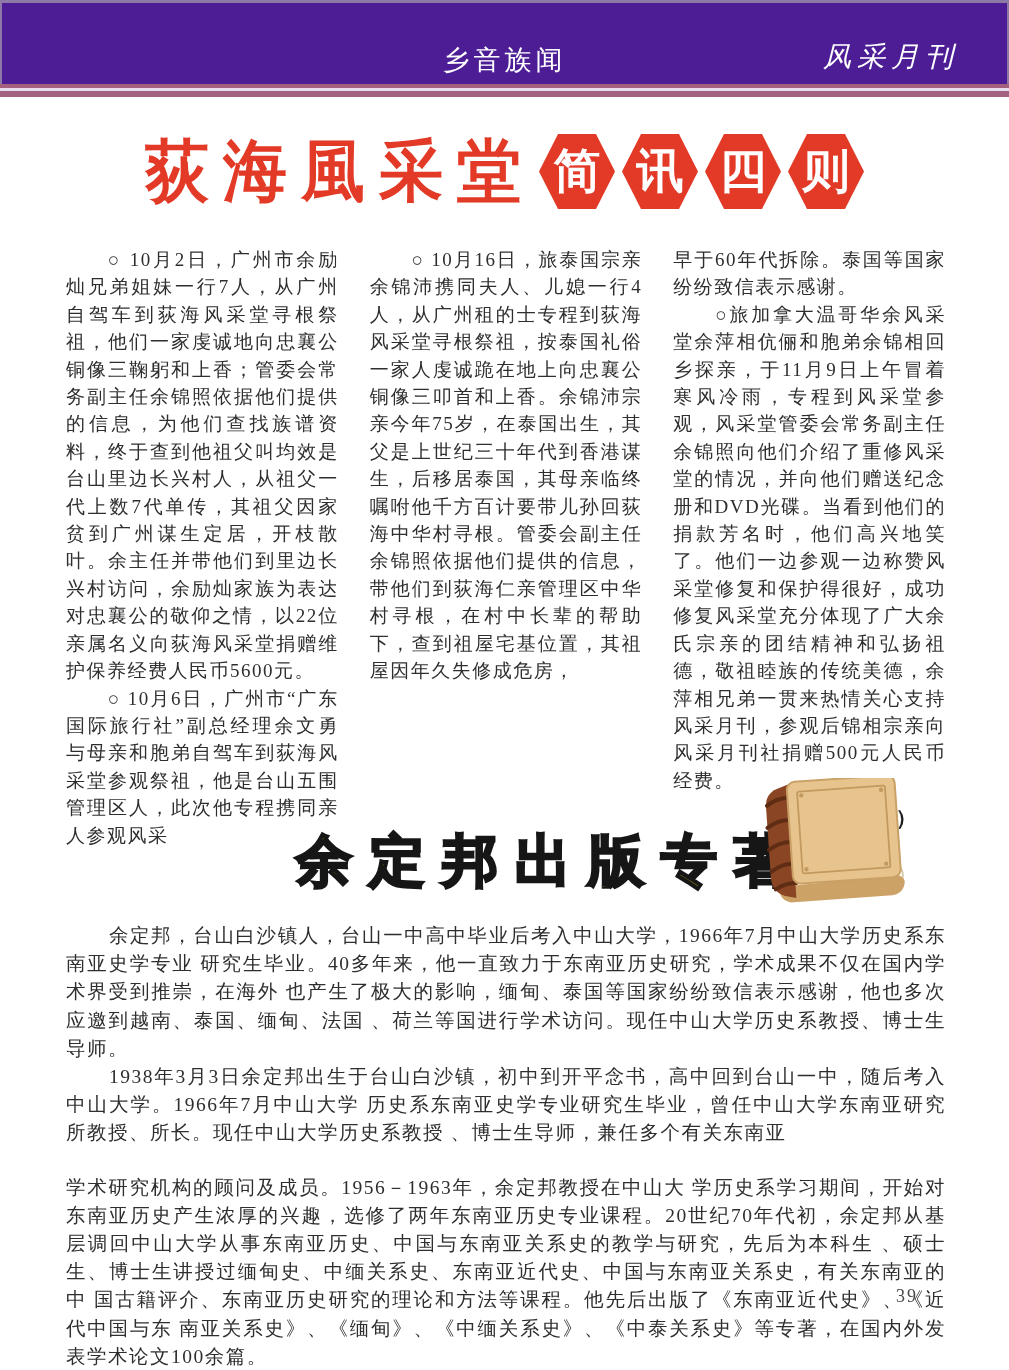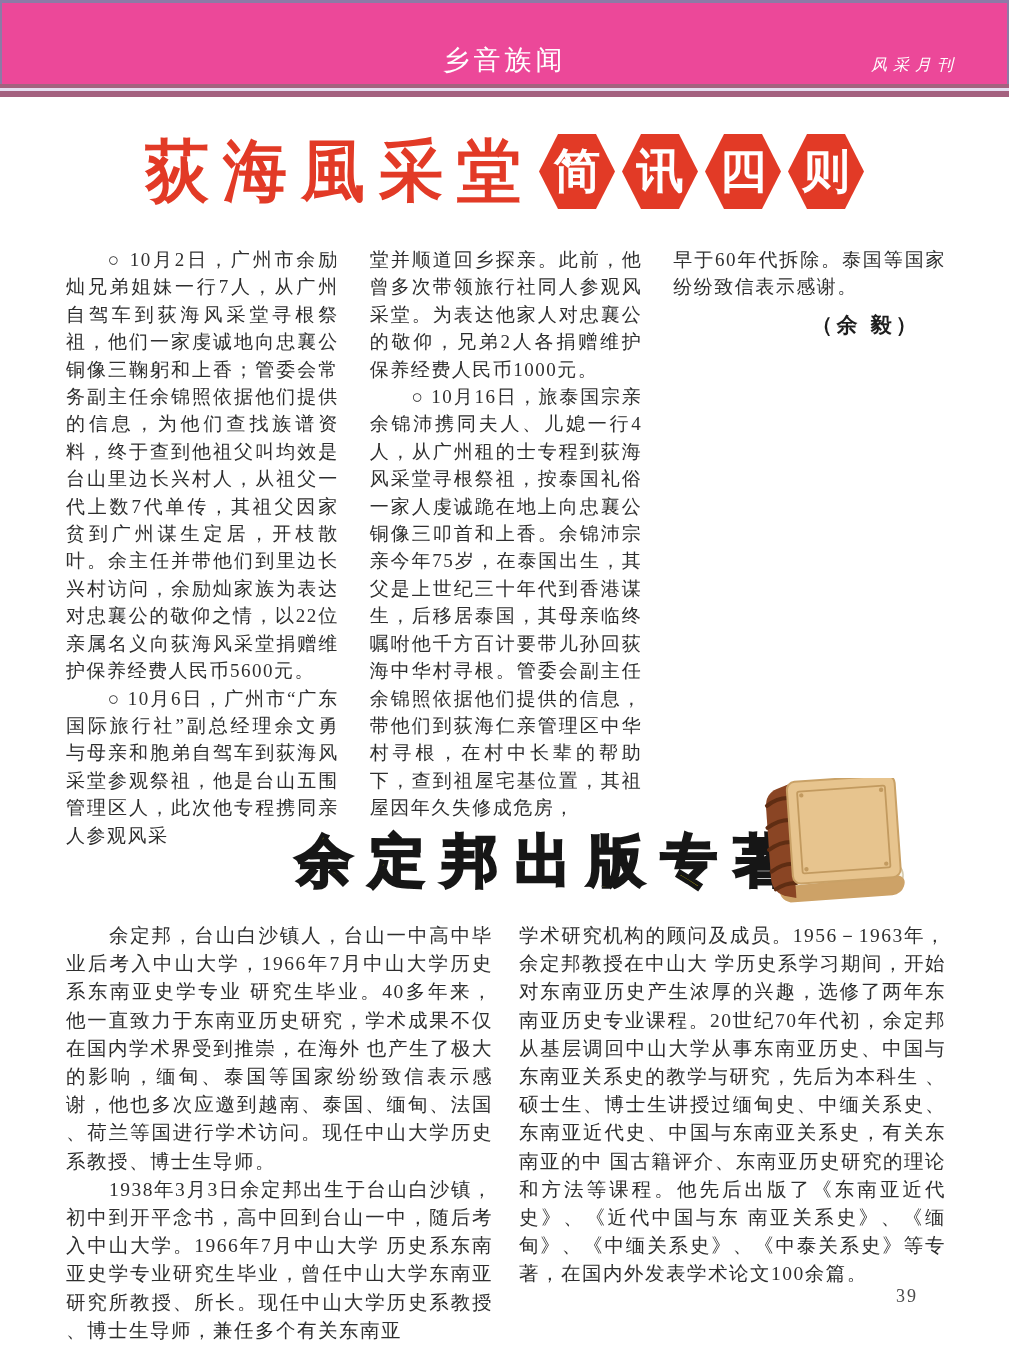--- a/index.html
+++ b/index.html
@@ -8,36 +8,36 @@
     width:1009px;height:1370px;
     margin:0 auto;
     background:#ffffff;
     font-family:"Liberation Serif","DejaVu Serif",serif;
     overflow:hidden;
   }
   
   .header{position:absolute;top:0;left:0;width:100%;height:97px;}
   .header-band{
     position:absolute;top:0;left:0;right:0;height:84px;
-    background:#ec4899;
+    background:#4c1d95;
     border-top:3px solid #8d7aa6;
     border-left:2px solid #8d7aa6;
     border-right:2px solid #8d7aa6;
     box-sizing:border-box;
   }
   .header-band .band-inner{
     position:absolute;left:0;right:0;bottom:6px;
     display:flex;align-items:baseline;justify-content:center;gap:16px;
     color:#ffffff;
   }
   .hdr-cn{font-size:27px;letter-spacing:4px;font-family:"DejaVu Serif","Liberation Serif",serif;}
   .hdr-en{font-size:29px;font-weight:300;font-family:"Liberation Sans","DejaVu Sans",sans-serif;letter-spacing:1px;}
   .hdr-mag{
     position:absolute;right:48px;bottom:8px;
-    color:#ffffff;font-size:16px;letter-spacing:6px;
+    color:#ffffff;font-size:28px;letter-spacing:6px;
     font-style:italic;font-family:"DejaVu Serif","Liberation Serif",serif;
   }
   .rule1{position:absolute;top:84px;left:0;right:0;height:4px;background:#a4617f;}
   .rule-gap{position:absolute;top:88px;left:0;right:0;height:3px;background:#e6def0;}
   .rule2{position:absolute;top:91px;left:0;right:0;height:6px;background:#a4617f;}
 
   
   .title1-row{
     position:absolute;top:128px;left:0;width:100%;
     display:flex;justify-content:center;align-items:center;gap:4px;text-align:center;
@@ -95,21 +95,21 @@
     -webkit-text-stroke:2.6px #161616;
     letter-spacing:17px;
     font-family:"Liberation Sans","DejaVu Sans",sans-serif;
     white-space:nowrap;
   }
   .book-wrap{position:absolute;left:735px;top:0px;width:176px;height:140px;}
 
   
   .columns2{
     position:absolute;top:922px;left:66px;width:880px;
-    display:flex;gap:26px;
+    display:flex;gap:26px;flex-direction:column;
   }
   .bcol{flex:1;min-width:0;}
   .bcol p{
     margin:0;
     font-size:19.5px;line-height:28.2px;
     color:#2e2e2e;
     text-align:justify;
     letter-spacing:1.5px;
     text-justify:inter-character;
   }
@@ -155,25 +155,25 @@
         </div>
     </div>
   </div>
 
   <div class="columns1">
     <div class="ncol">
       <p class="indent">○ 10月2日，广州市余励灿兄弟姐妹一行7人，从广州自驾车到荻海风采堂寻根祭祖，他们一家虔诚地向忠襄公铜像三鞠躬和上香；管委会常务副主任余锦照依据他们提供的信息，为他们查找族谱资料，终于查到他祖父叫均效是台山里边长兴村人，从祖父一代上数7代单传，其祖父因家贫到广州谋生定居，开枝散叶。余主任并带他们到里边长兴村访问，余励灿家族为表达对忠襄公的敬仰之情，以22位亲属名义向荻海风采堂捐赠维护保养经费人民币5600元。</p>
       <p class="indent">○ 10月6日，广州市“广东国际旅行社”副总经理余文勇与母亲和胞弟自驾车到荻海风采堂参观祭祖，他是台山五围管理区人，此次他专程携同亲人参观风采</p>
     </div>
     <div class="ncol">
-      <p>堂并顺道回乡探亲。此前，他曾多次带领旅行社同人参观风采堂。为表达他家人对忠襄公的敬仰，兄弟2人各捐赠维护保养经费人民币1000元。</p>
       <p class="indent">○ 10月16日，旅泰国宗亲余锦沛携同夫人、儿媳一行4人，从广州租的士专程到荻海风采堂寻根祭祖，按泰国礼俗一家人虔诚跪在地上向忠襄公铜像三叩首和上香。余锦沛宗亲今年75岁，在泰国出生，其父是上世纪三十年代到香港谋生，后移居泰国，其母亲临终嘱咐他千方百计要带儿孙回荻海中华村寻根。管委会副主任余锦照依据他们提供的信息，带他们到荻海仁亲管理区中华村寻根，在村中长辈的帮助下，查到祖屋宅基位置，其祖屋因年久失修成危房，</p>
     </div>
     <div class="ncol">
       <p>早于60年代拆除。泰国等国家纷纷致信表示感谢。</p>
+      <p class="indent">○旅加拿大温哥华余风采堂余萍相伉俪和胞弟余锦相回乡探亲，于11月9日上午冒着寒风冷雨，专程到风采堂参观，风采堂管委会常务副主任余锦照向他们介绍了重修风采堂的情况，并向他们赠送纪念册和DVD光碟。当看到他们的捐款芳名时，他们高兴地笑了。他们一边参观一边称赞风采堂修复和保护得很好，成功修复风采堂充分体现了广大余氏宗亲的团结精神和弘扬祖德，敬祖睦族的传统美德，余萍相兄弟一贯来热情关心支持风采月刊，参观后锦相宗亲向风采月刊社捐赠500元人民币经费。</p>
       <div class="byline">（余 毅）</div>
     </div>
   </div>
 
   <div class="sec2-head">
     <span class="title2">余定邦出版专著</span>
     <div class="book-wrap">
       <svg width="176" height="140" viewBox="0 0 176 140" xmlns="http://www.w3.org/2000/svg">
         <g transform="rotate(-4 88 70)">
 

